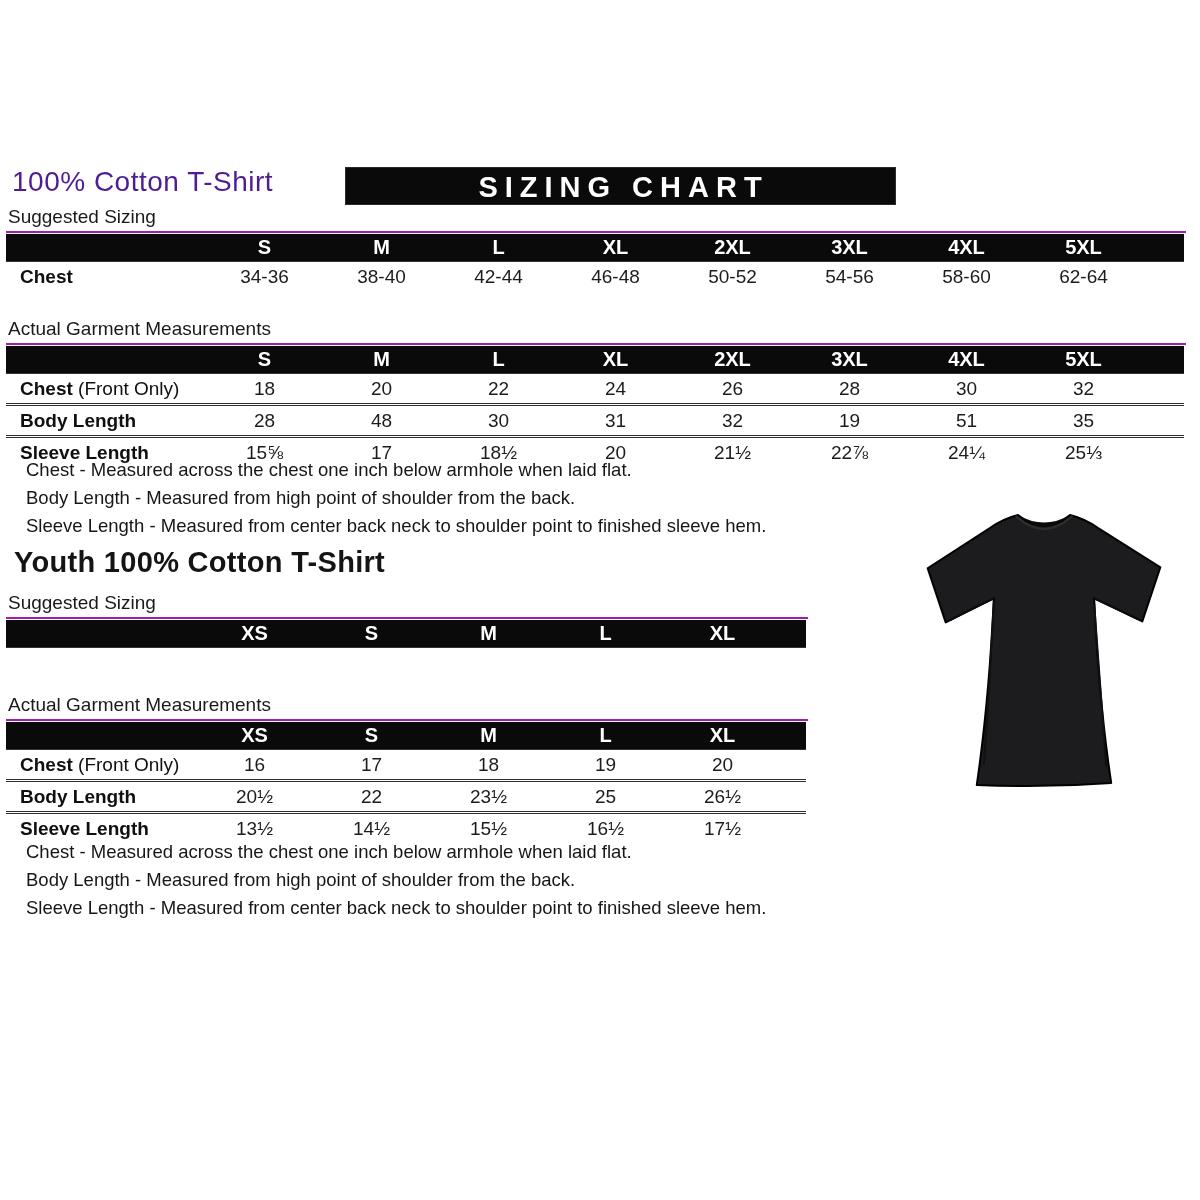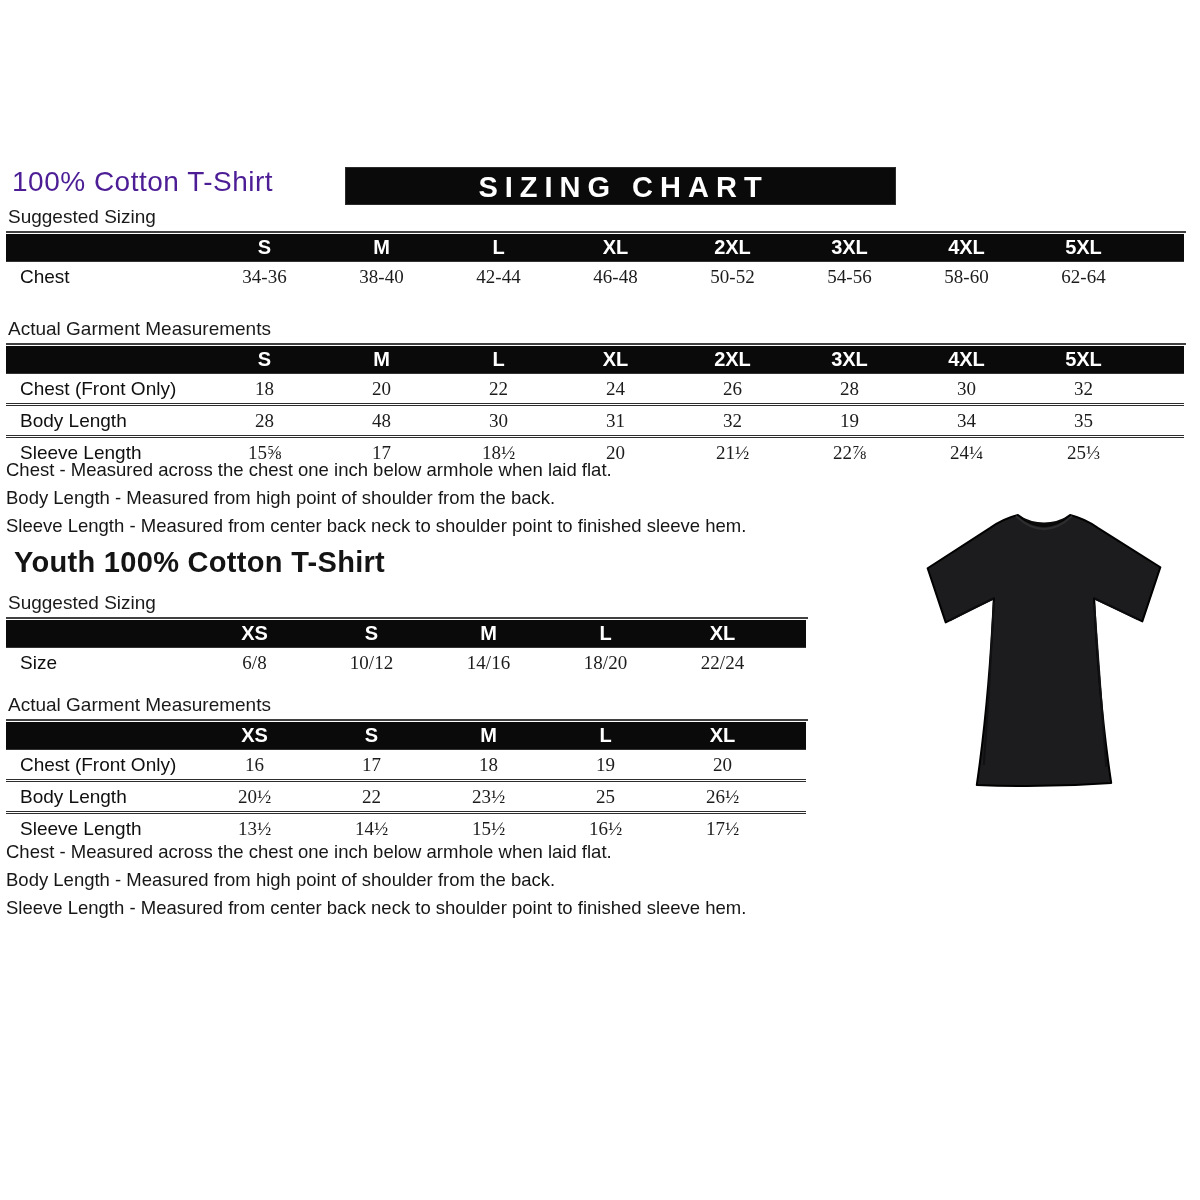--- a/index.html
+++ b/index.html
@@ -15,44 +15,44 @@
   .banner{
     left:345px;top:167px;width:551px;height:38px;background:#0a0a0a;
     color:#fff;font-weight:700;font-size:29px;letter-spacing:7px;
     text-align:center;line-height:39px;border:1px solid #2b2b2b;box-sizing:border-box;padding-left:6px;
   }
   .youth-title{left:14px;top:546px;font-size:29px;font-weight:700;color:#141414;letter-spacing:.3px;}
 
   
   .sec-label{
     font-size:19px;color:#1a1a1a;padding:0 0 3px 2px;
-    border-bottom:2px solid #404040;
+    border-bottom:2px solid #a21caf;
   }
 
   
   .sz-table{box-sizing:border-box;}
   .t-head{
     display:flex;align-items:center;background:#0a0a0a;height:27px;
     margin-top:1px;border-bottom:1px solid #333;
   }
   .t-head .t-col{color:#fff;font-weight:700;font-size:20px;}
   .t-row{display:flex;align-items:center;height:29px;background:#fff;}
   .t-row + .t-row{border-top:3px double #2e2e2e;}
   .t-col,.t-val{flex:0 0 117px;width:117px;text-align:center;}
-  .t-val{font-size:19px;color:#1c1c1c;font-family:Liberation Serif, serif;}
+  .t-val{font-size:19px;color:#1c1c1c;}
   .t-label{box-sizing:border-box;padding-left:14px;font-size:19px;color:#0f0f0f;}
-  .t-label b{font-weight:400;}
+  .t-label b{font-weight:700;}
   .adult .t-label{flex:0 0 200px;width:200px;}
   .youth .t-label{flex:0 0 190px;width:190px;}
   .adult{width:1178px;}
   .youth{width:800px;}
 
   
   .notes{font-size:18.5px;color:#161616;line-height:28px;}
-  .note-line{padding-left:6px;}
+  .note-line{padding-left:26px;}
 
   
   .tee{left:893px;top:484px;width:302px;height:326px;}
 </style>
 </head>
 <body>
 
 <div class="abs page-title">100% Cotton T-Shirt</div>
 <div class="abs banner">SIZING CHART</div>
 
@@ -110,21 +110,21 @@
         <div class="t-val">32</div>
       </div>
       <div class="t-row">
         <div class="t-label"><b>Body Length</b></div>
         <div class="t-val">28</div>
         <div class="t-val">48</div>
         <div class="t-val">30</div>
         <div class="t-val">31</div>
         <div class="t-val">32</div>
         <div class="t-val">19</div>
-        <div class="t-val">34</div>
+        <div class="t-val">51</div>
         <div class="t-val">35</div>
       </div>
       <div class="t-row">
         <div class="t-label"><b>Sleeve Length</b></div>
         <div class="t-val">15⅝</div>
         <div class="t-val">17</div>
         <div class="t-val">18½</div>
         <div class="t-val">20</div>
         <div class="t-val">21½</div>
         <div class="t-val">22⅞</div>
@@ -145,28 +145,20 @@
 <div class="abs" style="left:6px;top:592px;">
   <div class="sec-label youth">Suggested Sizing</div>
   <div class="sz-table youth">
       <div class="t-head">
         <div class="t-label"></div>
         <div class="t-col">XS</div>
         <div class="t-col">S</div>
         <div class="t-col">M</div>
         <div class="t-col">L</div>
         <div class="t-col">XL</div>
-      </div>
-      <div class="t-row">
-        <div class="t-label"><b>Size</b></div>
-        <div class="t-val">6/8</div>
-        <div class="t-val">10/12</div>
-        <div class="t-val">14/16</div>
-        <div class="t-val">18/20</div>
-        <div class="t-val">22/24</div>
       </div>
     </div>
 </div>
 
 <div class="abs" style="left:6px;top:694px;">
   <div class="sec-label youth">Actual Garment Measurements</div>
   <div class="sz-table youth">
       <div class="t-head">
         <div class="t-label"></div>
         <div class="t-col">XS</div>

